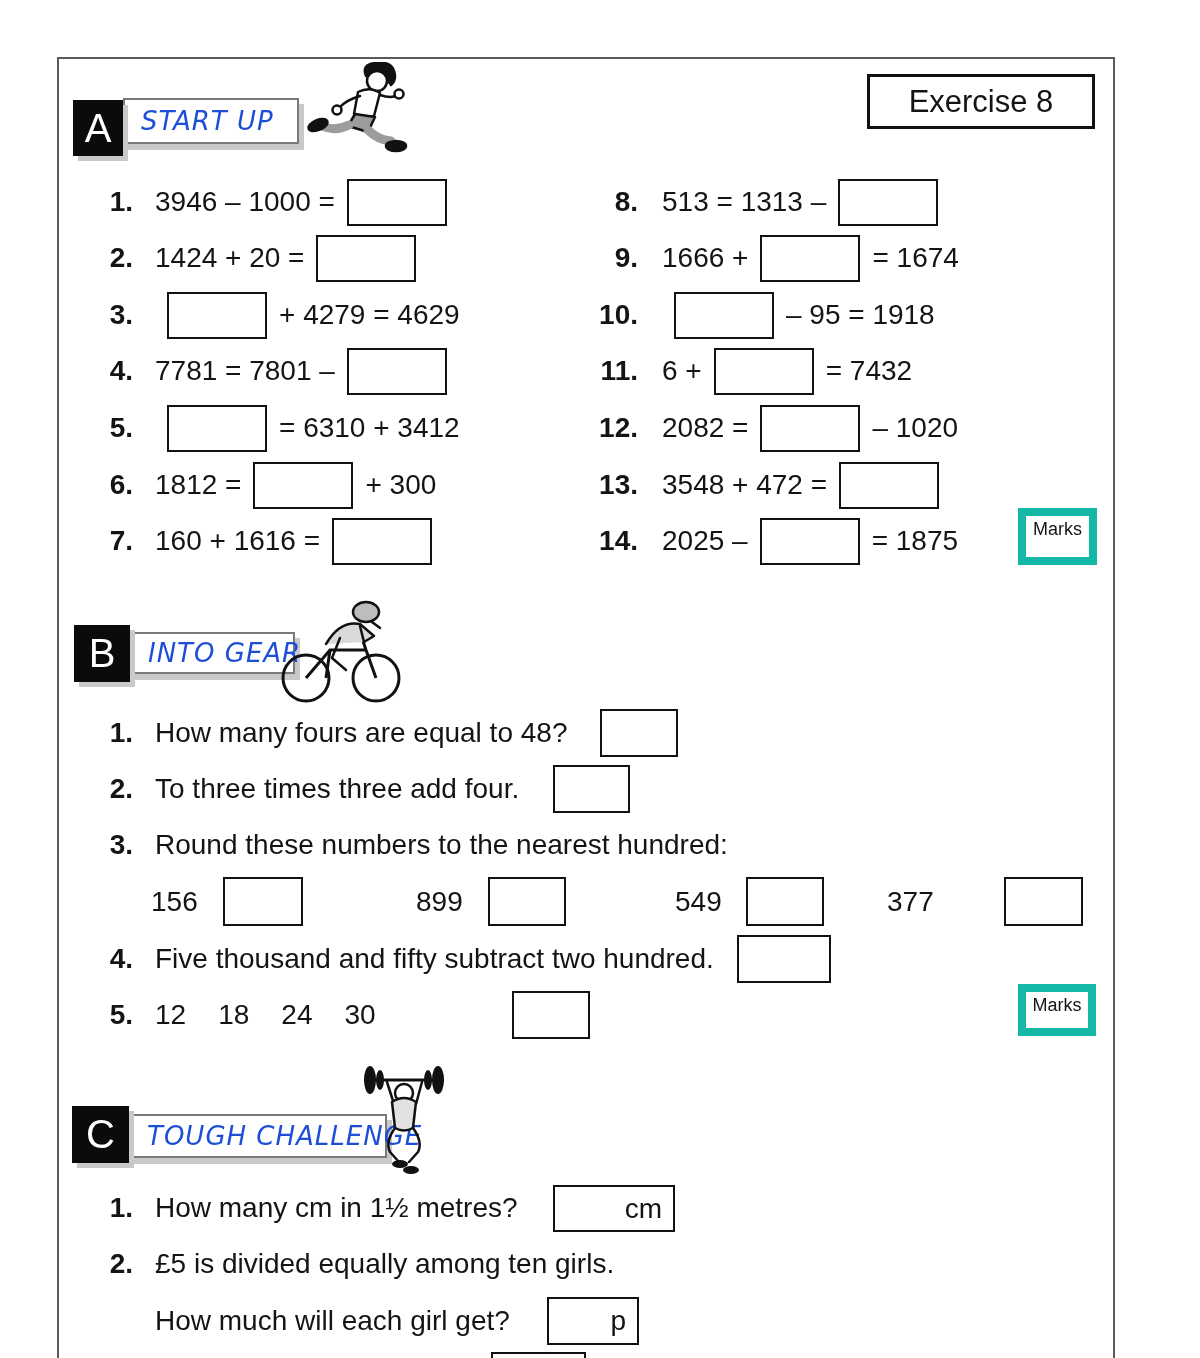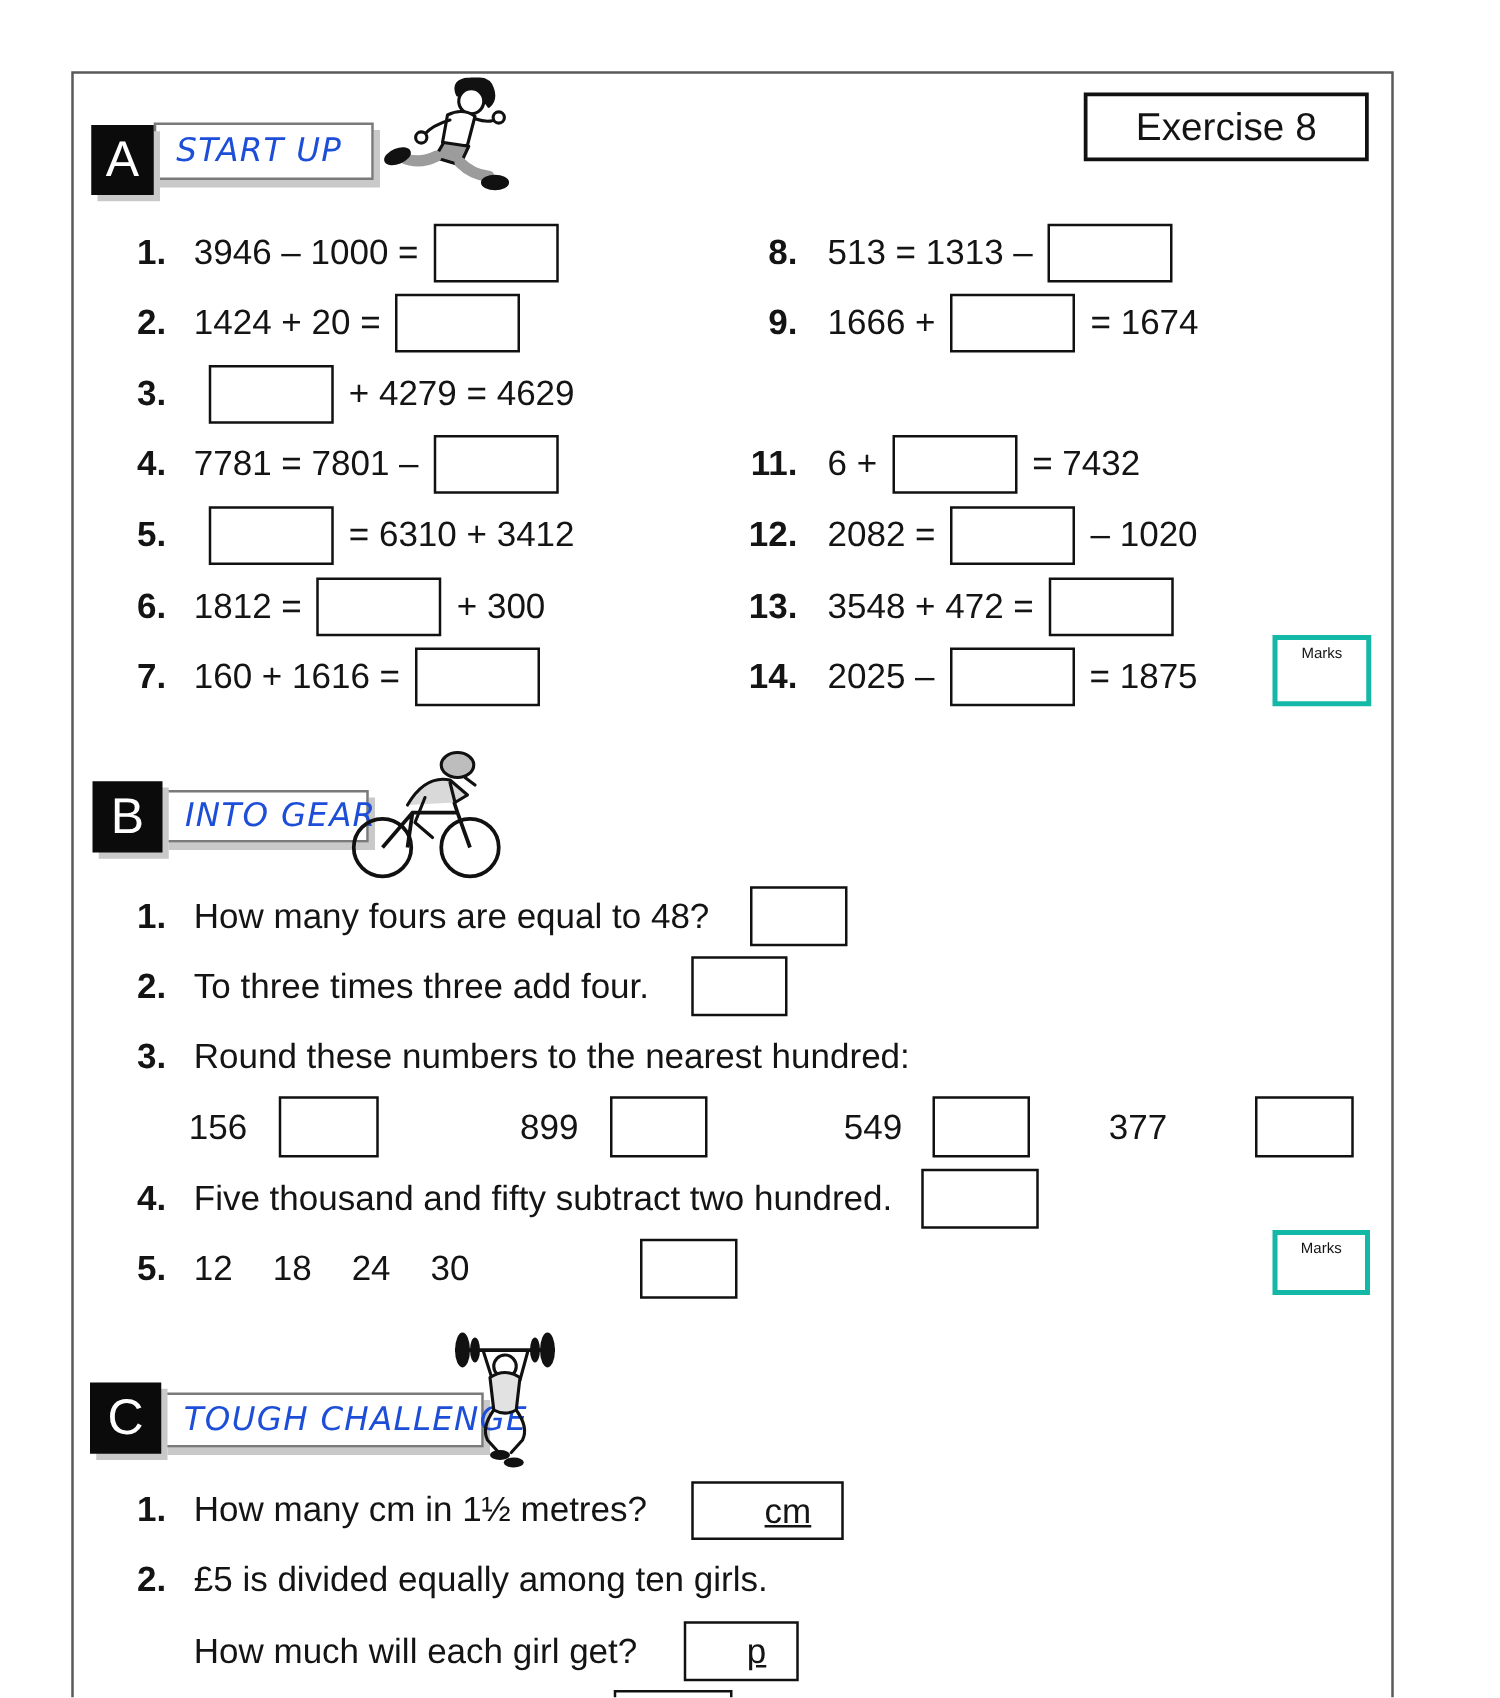--- a/index.html
+++ b/index.html
@@ -40,27 +40,27 @@
   }
   .num { font-weight: bold; width: 38px; text-align: right; margin-right: 22px; flex: none; }
   .rcol .num { width: 50px; margin-right: 24px; }
   .abox {
     flex: none; width: 100px; height: 47px; border: 2px solid #111;
     background: #fff; margin: 0 12px;
   }
   .box-abs { position: absolute; border: 2px solid #111; background: #fff; }
   .unitbox {
     display: flex; align-items: center; justify-content: flex-end;
-    padding-right: 24px; font-size: 28px; text-decoration: underline;
+    padding-right: 11px; font-size: 28px;
   }
   .bnum { position: absolute; height: 49px; line-height: 49px; font-size: 28px; }
   .seq { display: flex; gap: 32px; }
   .marks {
-    position: absolute; border: 4px solid #14b8a6; background: #fff;
-    font-size: 12px; text-align: center; padding-top: 3px; font-family: "Liberation Sans", sans-serif;
+    position: absolute; border: 8px solid #14b8a6; background: #fff;
+    font-size: 18px; text-align: center; padding-top: 3px; font-family: "Liberation Sans", sans-serif;
   }
 </style>
 </head>
 <body>
 
 <div class="canvas">
   <div class="page-border"></div>
 
   <div class="exbox">
     <span>Exercise 8</span>
@@ -139,20 +139,26 @@
     <span>513 = 1313 –</span>
     <span class="abox"></span>
     <span></span>
   </div>
   <div class="row rcol" style="left:588px;top:233px">
     <span class="num">9.</span>
     <span>1666 +</span>
     <span class="abox"></span>
     <span>= 1674</span>
   </div>
+  <div class="row rcol" style="left:588px;top:290px">
+    <span class="num">10.</span>
+    <span></span>
+    <span class="abox"></span>
+    <span>– 95 = 1918</span>
+  </div>
   <div class="row rcol" style="left:588px;top:346px">
     <span class="num">11.</span>
     <span>6 +</span>
     <span class="abox"></span>
     <span>= 7432</span>
   </div>
   <div class="row rcol" style="left:588px;top:403px">
     <span class="num">12.</span>
     <span>2082 =</span>
     <span class="abox"></span>

